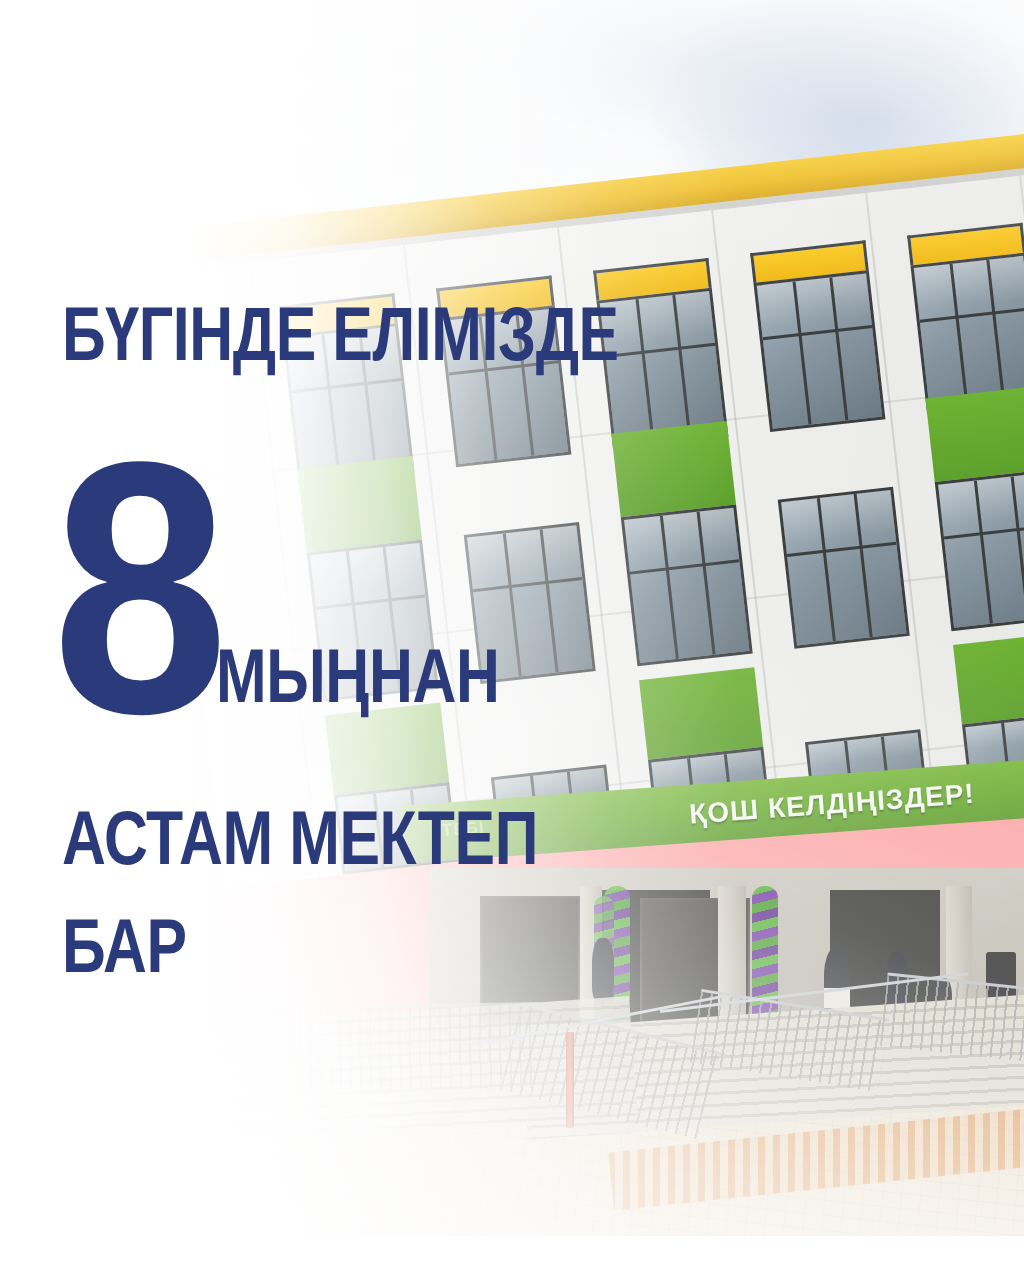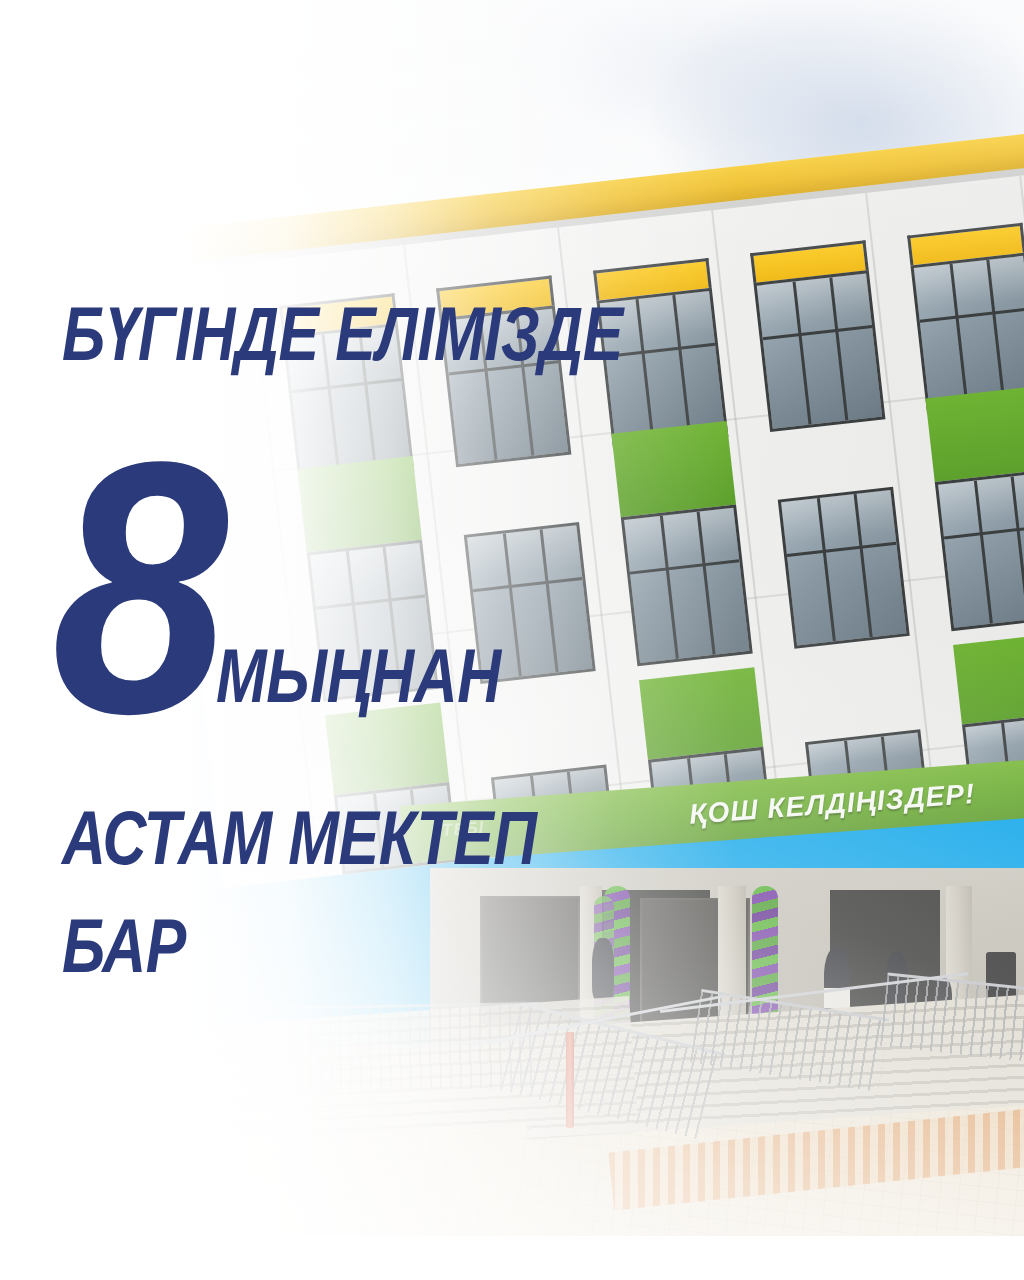--- a/index.html
+++ b/index.html
@@ -9,22 +9,21 @@
   }
   body {
     font-family: "Liberation Sans", sans-serif;
   }
 
   #poster {
     position: relative;
     width: 1024px;
     height: 1236px;
     overflow: hidden;
-    background: #0ea5e9;
-    font-style: italic;
+    background: #fca5a5;
   }
 
   
   .photo {
     position: absolute;
     inset: 0;
     overflow: hidden;
   }
 
   

